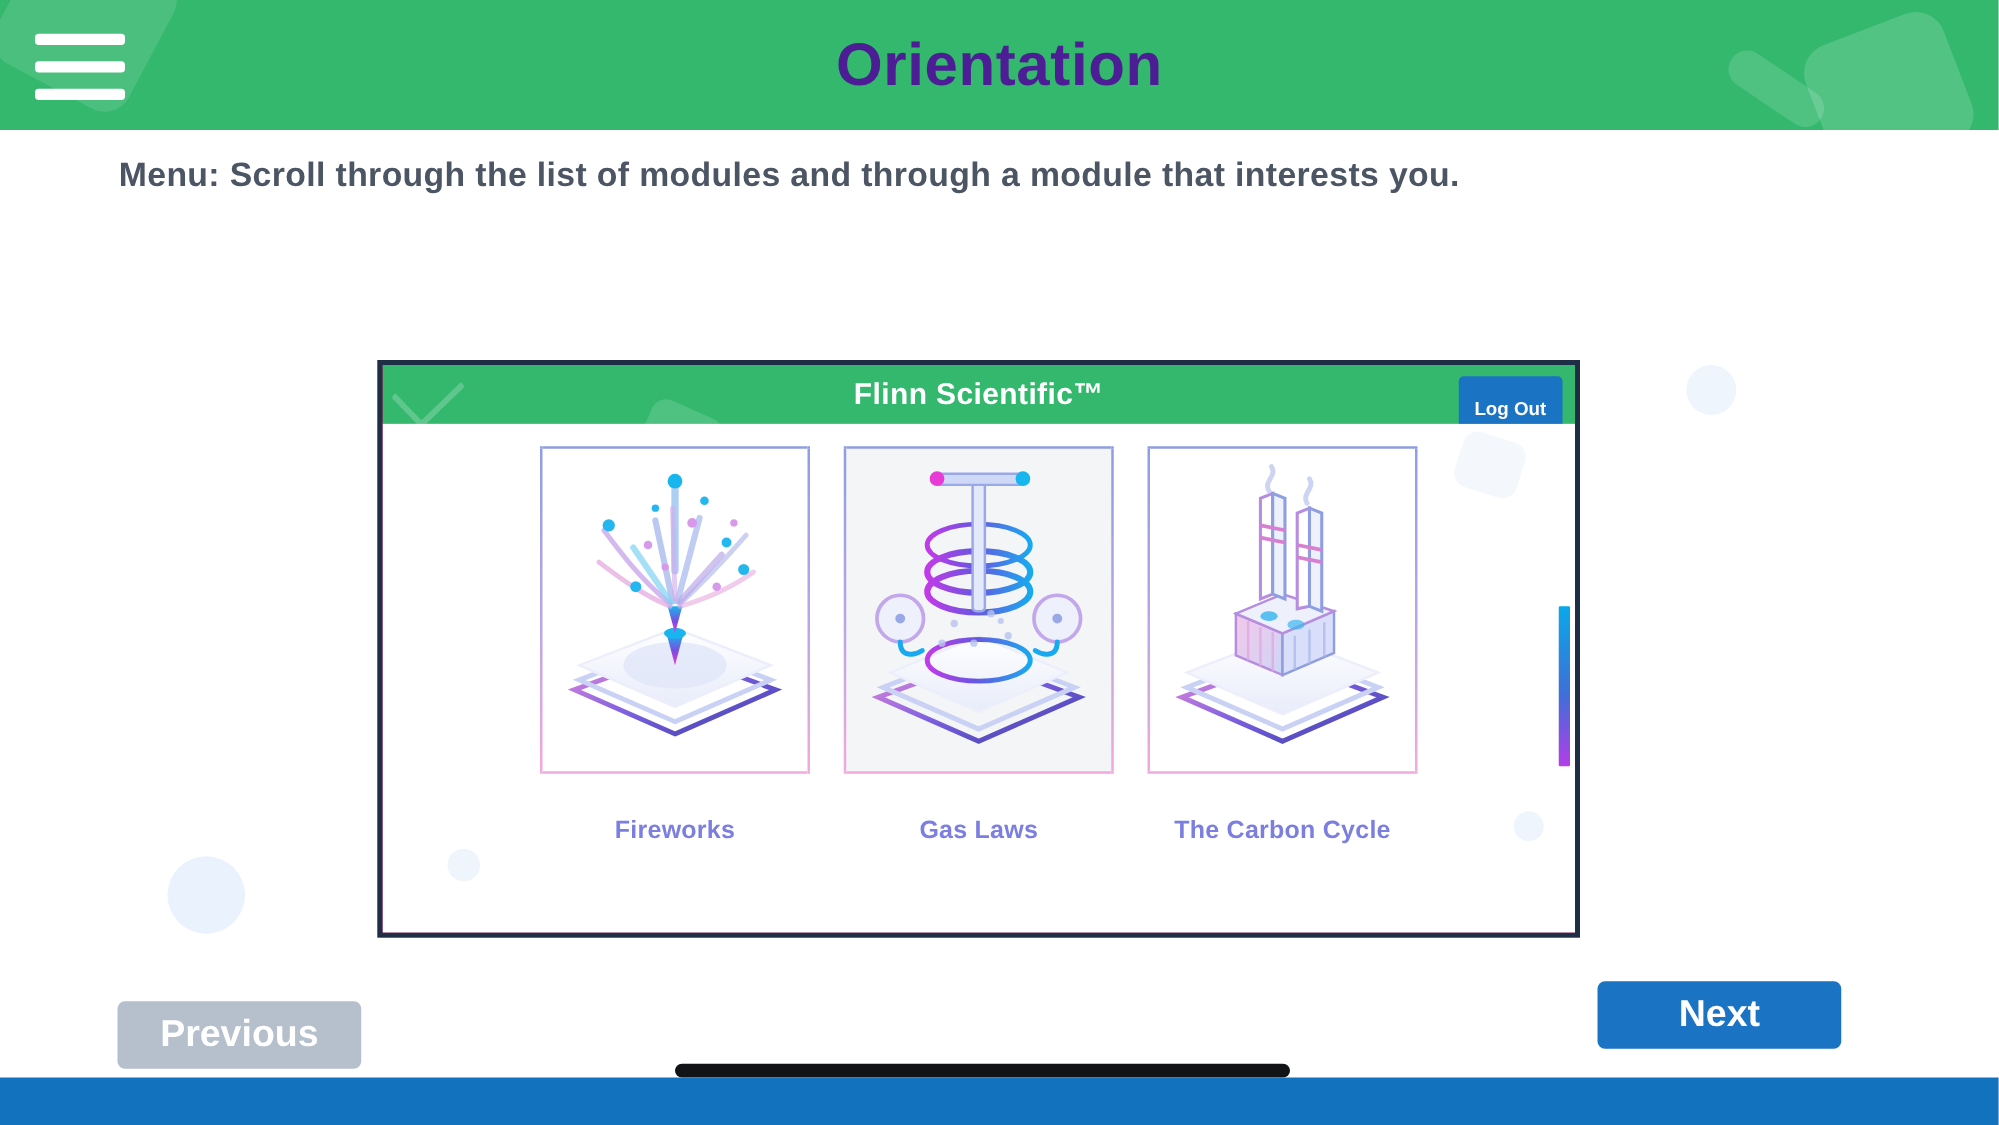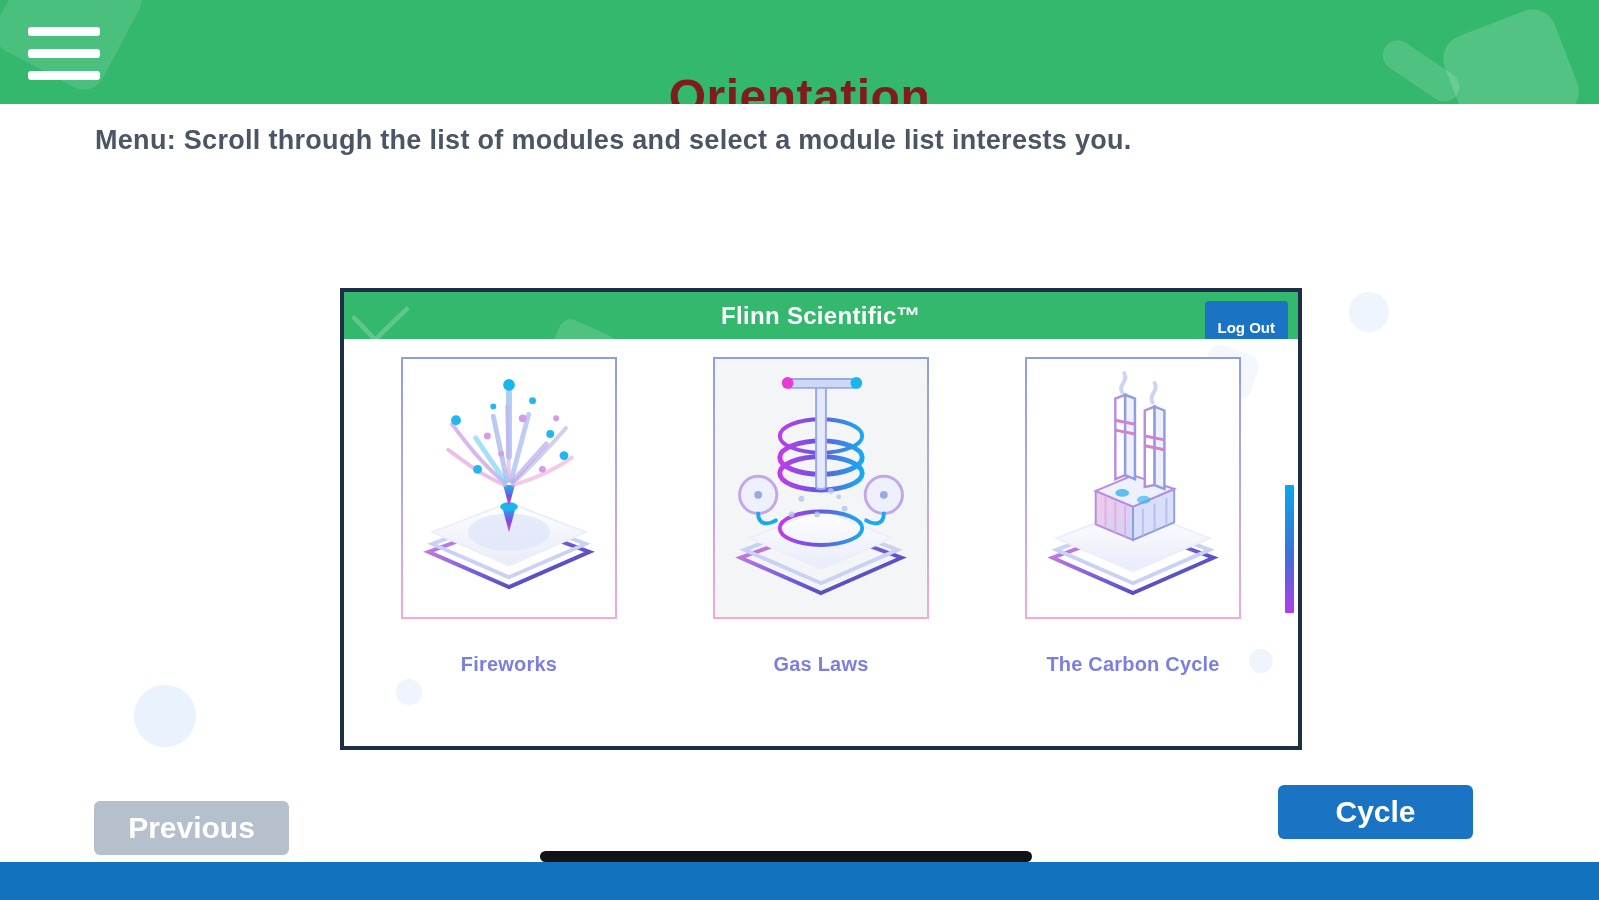--- a/index.html
+++ b/index.html
@@ -38,38 +38,36 @@
   }
   #menu-button{
     position:absolute;left:28px;top:22px;width:78px;height:62px;
     display:flex;flex-direction:column;justify-content:center;gap:13px;
     cursor:pointer;z-index:4;
   }
   #menu-button .bar{height:9px;background:#ffffff;border-radius:3px;width:72px;}
   #app-title{
     position:absolute;left:0;top:0;width:1599px;height:104px;
     display:flex;align-items:center;justify-content:center;
-    color:#7f1d1d;font-size:48px;font-weight:bold;letter-spacing:.5px;
+    color:#4c1d95;font-size:48px;font-weight:bold;letter-spacing:.5px;
     z-index:3;
-    margin-top:44px;
   }
 
   
   #instruction-text{
     position:absolute;left:95px;top:125px;width:1400px;
     font-size:27px;font-weight:bold;color:#4c5564;letter-spacing:.3px;
     white-space:nowrap;
   }
 
   
   #module-panel{
     position:absolute;left:302px;top:288px;width:962px;height:462px;
     border:4px solid #1f2e47;background:#be185d;box-sizing:border-box;
     overflow:hidden;
-    margin-left:38px;
   }
   #panel-header{
     position:relative;height:47px;background:#33b86d;overflow:hidden;
   }
   #panel-header-check{
     position:absolute;left:12px;top:4px;width:44px;height:30px;
     border-left:5px solid rgba(255,255,255,.22);
     border-bottom:5px solid rgba(255,255,255,.22);
     transform:rotate(-44deg);border-radius:3px;
   }
@@ -90,21 +88,21 @@
   }
 
   #panel-body{position:relative;height:411px;background:#ffffff;overflow:hidden;}
   #panel-deco-1{position:absolute;left:188px;top:18px;width:22px;height:22px;border-radius:50%;background:#eef5fc;}
   #panel-deco-2{position:absolute;left:52px;top:340px;width:26px;height:26px;border-radius:50%;background:#eef5fc;}
   #panel-deco-3{position:absolute;left:905px;top:310px;width:24px;height:24px;border-radius:50%;background:#eef5fc;}
   #panel-deco-4{position:absolute;left:860px;top:10px;width:52px;height:46px;border-radius:12px;background:#f4f8fd;transform:rotate(18deg);}
 
   #module-grid{
     position:absolute;left:0;top:0;width:100%;height:100%;
-    display:flex;justify-content:center;gap:96px;padding-top:18px;box-sizing:border-box;
+    display:flex;justify-content:center;gap:27px;padding-top:18px;box-sizing:border-box;
   }
   .module-card{width:216px;cursor:pointer;}
   .module-thumb{
     width:216px;height:262px;box-sizing:border-box;
     border:2px solid;border-image:linear-gradient(180deg,#8f9ee0 0%,#b9a7e4 55%,#f3a9dd 100%) 1;
     border-radius:2px;background:#ffffff;position:relative;overflow:hidden;
   }
   .module-card.is-hover .module-thumb{background:#f4f5f6;}
   .module-thumb svg{position:absolute;left:0;top:0;width:100%;height:100%;}
   .module-label{
@@ -158,21 +156,21 @@
 
   <div id="menu-button">
     <div class="bar"></div>
     <div class="bar"></div>
     <div class="bar"></div>
   </div>
 
   <div id="app-title">Orientation</div>
 </div>
 
-<div id="instruction-text">Menu: Scroll through the list of modules and select a module list interests you.</div>
+<div id="instruction-text">Menu: Scroll through the list of modules and through a module that interests you.</div>
 
 <div id="module-panel">
 
   <div id="panel-header">
     <div id="panel-header-check"></div>
     <div id="panel-header-blob"></div>
     <div id="panel-title">Flinn Scientific™</div>
     <div id="logout-button">Log Out</div>
   </div>
 
@@ -372,16 +370,16 @@
 
     </div>
 
     <div id="panel-scrollbar-track">
       <div id="panel-scrollbar-thumb"></div>
     </div>
   </div>
 </div>
 
 <div id="previous-button">Previous</div>
-<div id="next-button">Cycle</div>
+<div id="next-button">Next</div>
 
 <div id="home-indicator"></div>
 <div id="bottom-bar"></div>
 
 </body></html>

